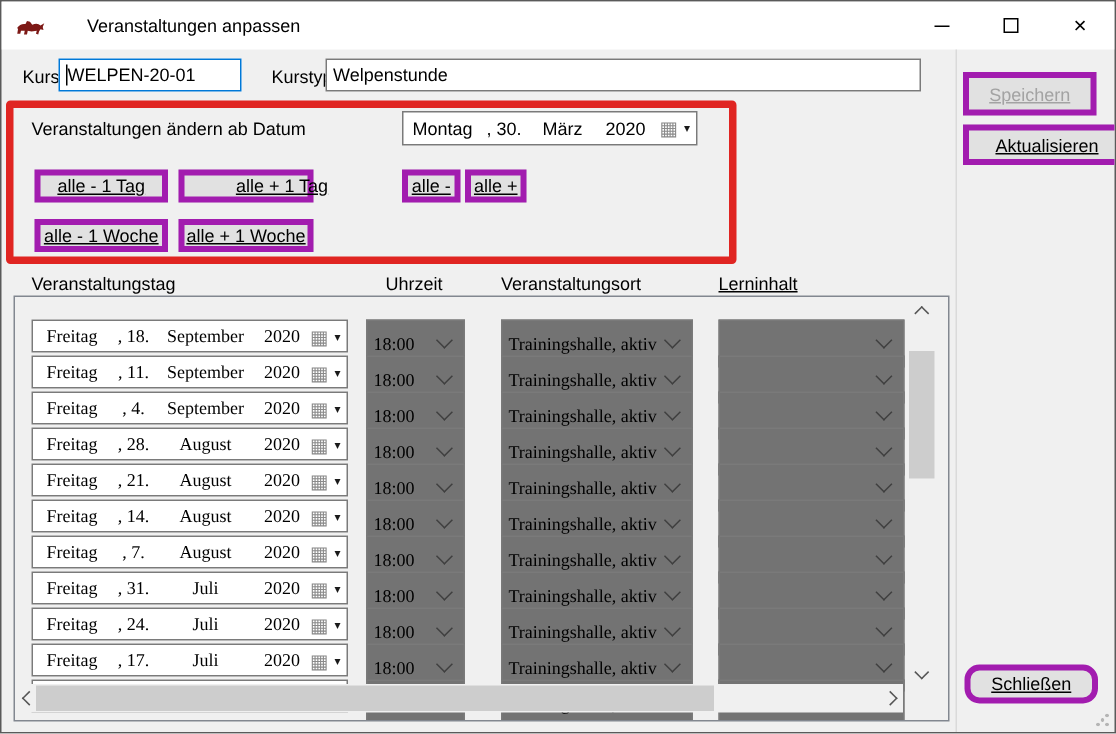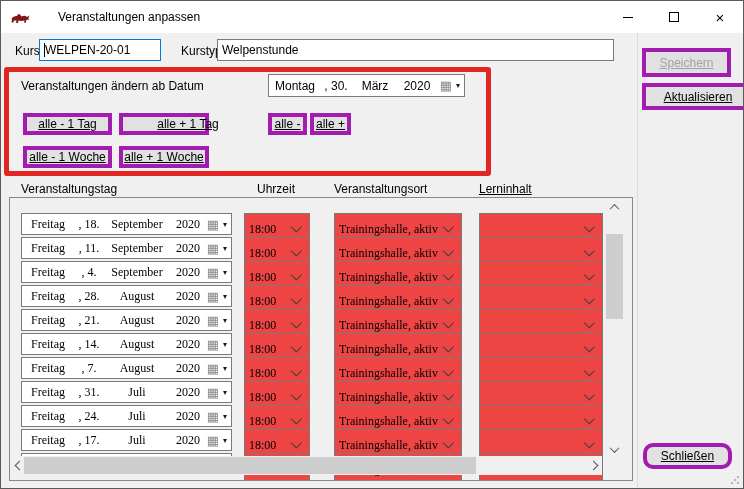--- a/index.html
+++ b/index.html
@@ -31,21 +31,21 @@
   
   .dtp{position:absolute;box-sizing:border-box;height:23px;background:#fff;border:1px solid #7a7a7a;
        display:flex;align-items:center;white-space:nowrap;}
   .seg{display:inline-block;text-align:center;overflow:hidden;}
   .seg.day{width:52px;}
   .seg.dom{width:30px;}
   .seg.yr{width:36px;}
   .cal{margin-left:auto;color:#8a8a8a;font-size:13px;line-height:1;}
   .dtp-arr{font-size:8px;color:#1a1a1a;margin:0 4px 0 4px;}
   
-  .combo{position:absolute;box-sizing:border-box;height:32px;background:#ef4444;border:1px solid #7a7a7a;
+  .combo{position:absolute;box-sizing:border-box;height:32px;background:#737373;border:1px solid #7a7a7a;
          display:flex;align-items:center;padding-left:4px;white-space:nowrap;overflow:hidden;}
   .chev{margin-left:auto;margin-right:8px;width:7px;height:7px;border-left:1px solid #3f3f3f;
         border-bottom:1px solid #3f3f3f;transform:rotate(-45deg) translate(1px,-2px);flex:none;}
   
   .panel{position:absolute;left:8px;top:196px;width:622px;height:282px;border:1px solid #828790;
          background:#f0f0f0;overflow:hidden;font-family:Liberation Serif, serif;}
   .rows-layer{position:absolute;left:0;top:0;right:0;bottom:0;}
   .row{position:absolute;left:0;height:22px;width:100%;}
   
   .vscroll{position:absolute;width:17px;background:#f0f0f0;z-index:8;}

